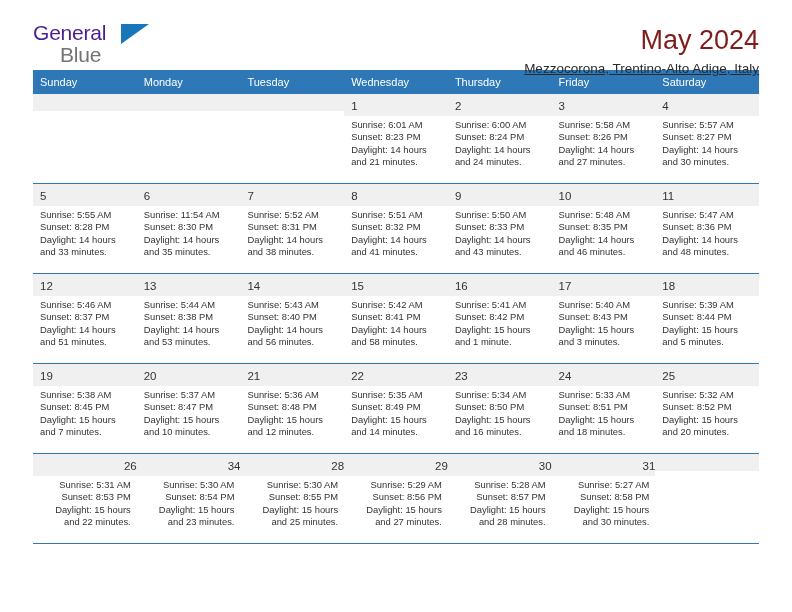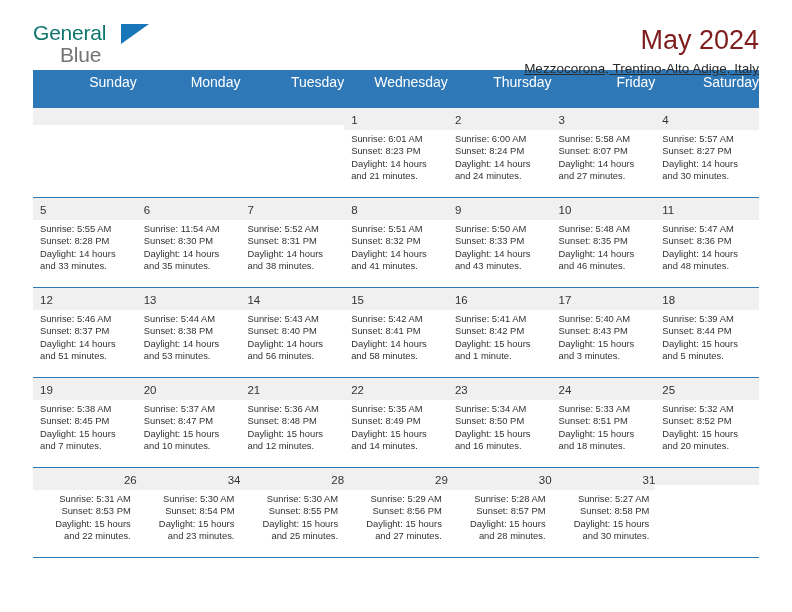--- a/index.html
+++ b/index.html
@@ -11,21 +11,21 @@
   }
   .page { width: 792px; height: 612px; position: relative; padding: 0 33px; }
 
   
   .header {
     display: flex; align-items: flex-start; justify-content: space-between;
     height: 70px; padding-top: 22px;
   }
   .logo { position: relative; width: 118px; height: 46px; }
   .logo-general {
-    font-size: 21px; color: #0f766e; letter-spacing: -0.2px;
+    font-size: 21px; color: #4c1d95; letter-spacing: -0.2px;
     line-height: 22px; display: block;
   }
   .logo-blue {
     font-size: 21px; color: #737373; letter-spacing: -0.2px;
     line-height: 21px; display: block; padding-left: 27px;
   }
   .logo-tri {
     position: absolute; left: 88px; top: 2px;
     width: 0; height: 0;
     border-left: 28px solid #1976b8;
@@ -33,22 +33,22 @@
   }
   .title-block { text-align: right; padding-top: 2px; }
   .cal-title { font-size: 27px; color: #7f1d1d; line-height: 32px; font-weight: normal; }
   .cal-sub { font-size: 13.5px; color: #2b2b2b; line-height: 22px; padding-top: 2px; text-decoration: underline; }
 
   
   .cal { width: 726px; }
   .dow-row { display: flex; background: #2e78b8; }
   .dow {
     flex: 1 1 0; min-width: 0;
-    color: #ffffff; font-size: 14px;
-    padding: 5px 0 19px 7px; line-height: 14px; text-align: right;
+    color: #ffffff; font-size: 11px;
+    padding: 5px 0 5px 7px; line-height: 14px;
   }
 
   .week { display: flex; border-bottom: 1.5px solid #2e78b8; }
   .week:last-child { border-bottom: 1.5px solid #2e78b8; text-align: right; }
 
   .cell {
     flex: 1 1 0; min-width: 0;
     height: 89px;
     background: #ffffff;
     display: flex; flex-direction: column;
@@ -118,21 +118,21 @@
               <div>Sunrise: 6:00 AM</div>
               <div>Sunset: 8:24 PM</div>
               <div>Daylight: 14 hours</div>
               <div>and 24 minutes.</div>
             </div>
           </div>
           <div class="cell">
             <div class="daynum-band"><span class="daynum">3</span></div>
             <div class="info">
               <div>Sunrise: 5:58 AM</div>
-              <div>Sunset: 8:07 PM</div>
+              <div>Sunset: 8:26 PM</div>
               <div>Daylight: 14 hours</div>
               <div>and 27 minutes.</div>
             </div>
           </div>
           <div class="cell">
             <div class="daynum-band"><span class="daynum">4</span></div>
             <div class="info">
               <div>Sunrise: 5:57 AM</div>
               <div>Sunset: 8:27 PM</div>
               <div>Daylight: 14 hours</div>

